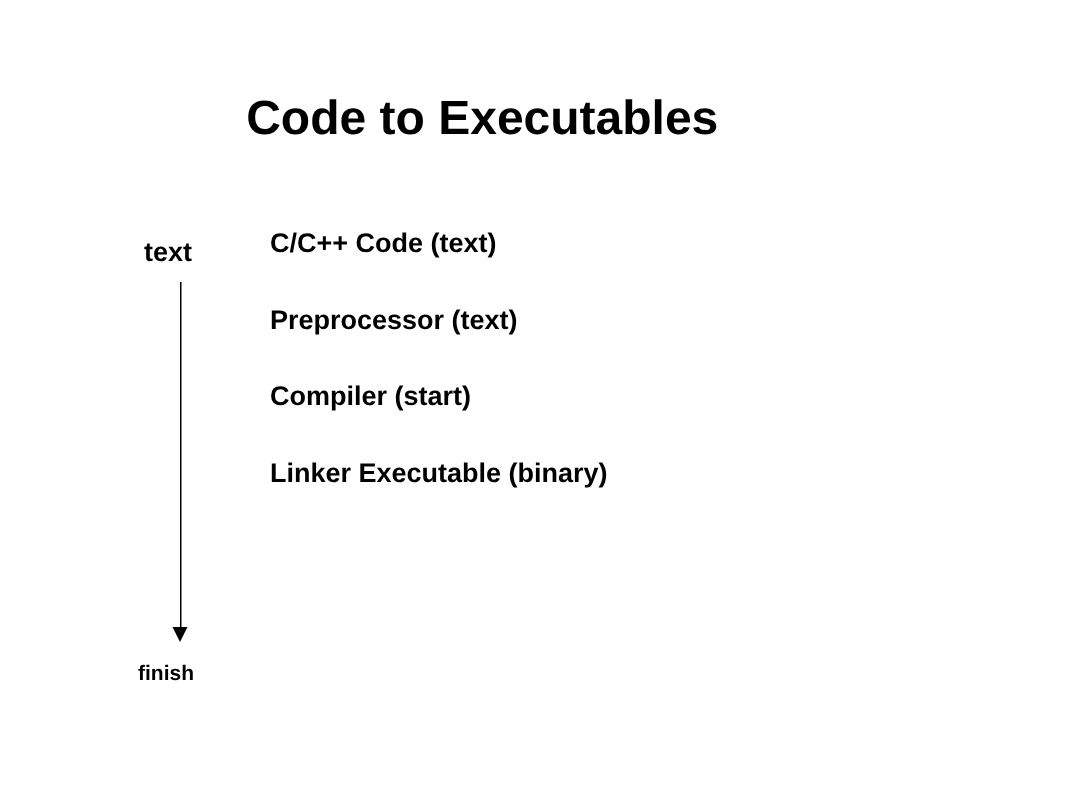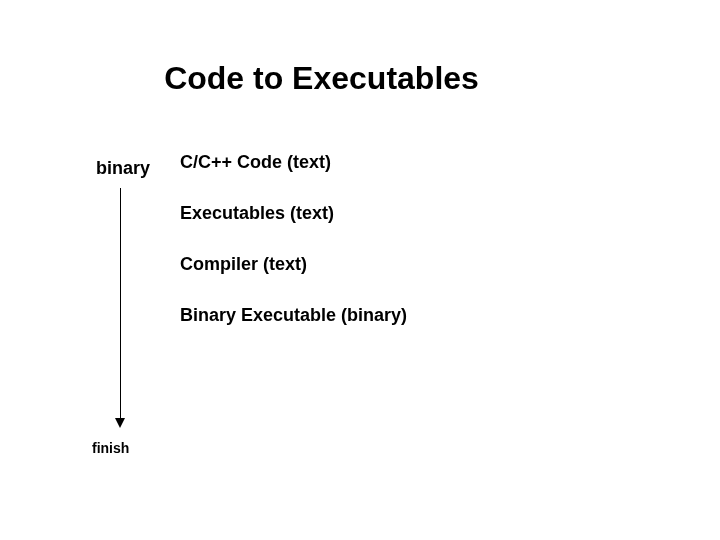--- a/index.html
+++ b/index.html
@@ -70,26 +70,26 @@
     border-top: 10px solid #000000;
   }
 </style>
 </head>
 <body>
 
 <div class="slide">
 
   <div class="title">Code to Executables</div>
 
-  <div class="label-start">binary</div>
+  <div class="label-start">text</div>
   <div class="label-finish">finish</div>
 
   <div class="arrow-shaft"></div>
   <div class="arrow-head"></div>
 
   <div class="stages">
     <div class="stage">C/C++ Code (text)</div>
-    <div class="stage">Executables (text)</div>
-    <div class="stage">Compiler (text)</div>
-    <div class="stage">Binary Executable (binary)</div>
+    <div class="stage">Preprocessor (text)</div>
+    <div class="stage">Compiler (start)</div>
+    <div class="stage">Linker Executable (binary)</div>
   </div>
 
 </div>
 
 </body></html>

